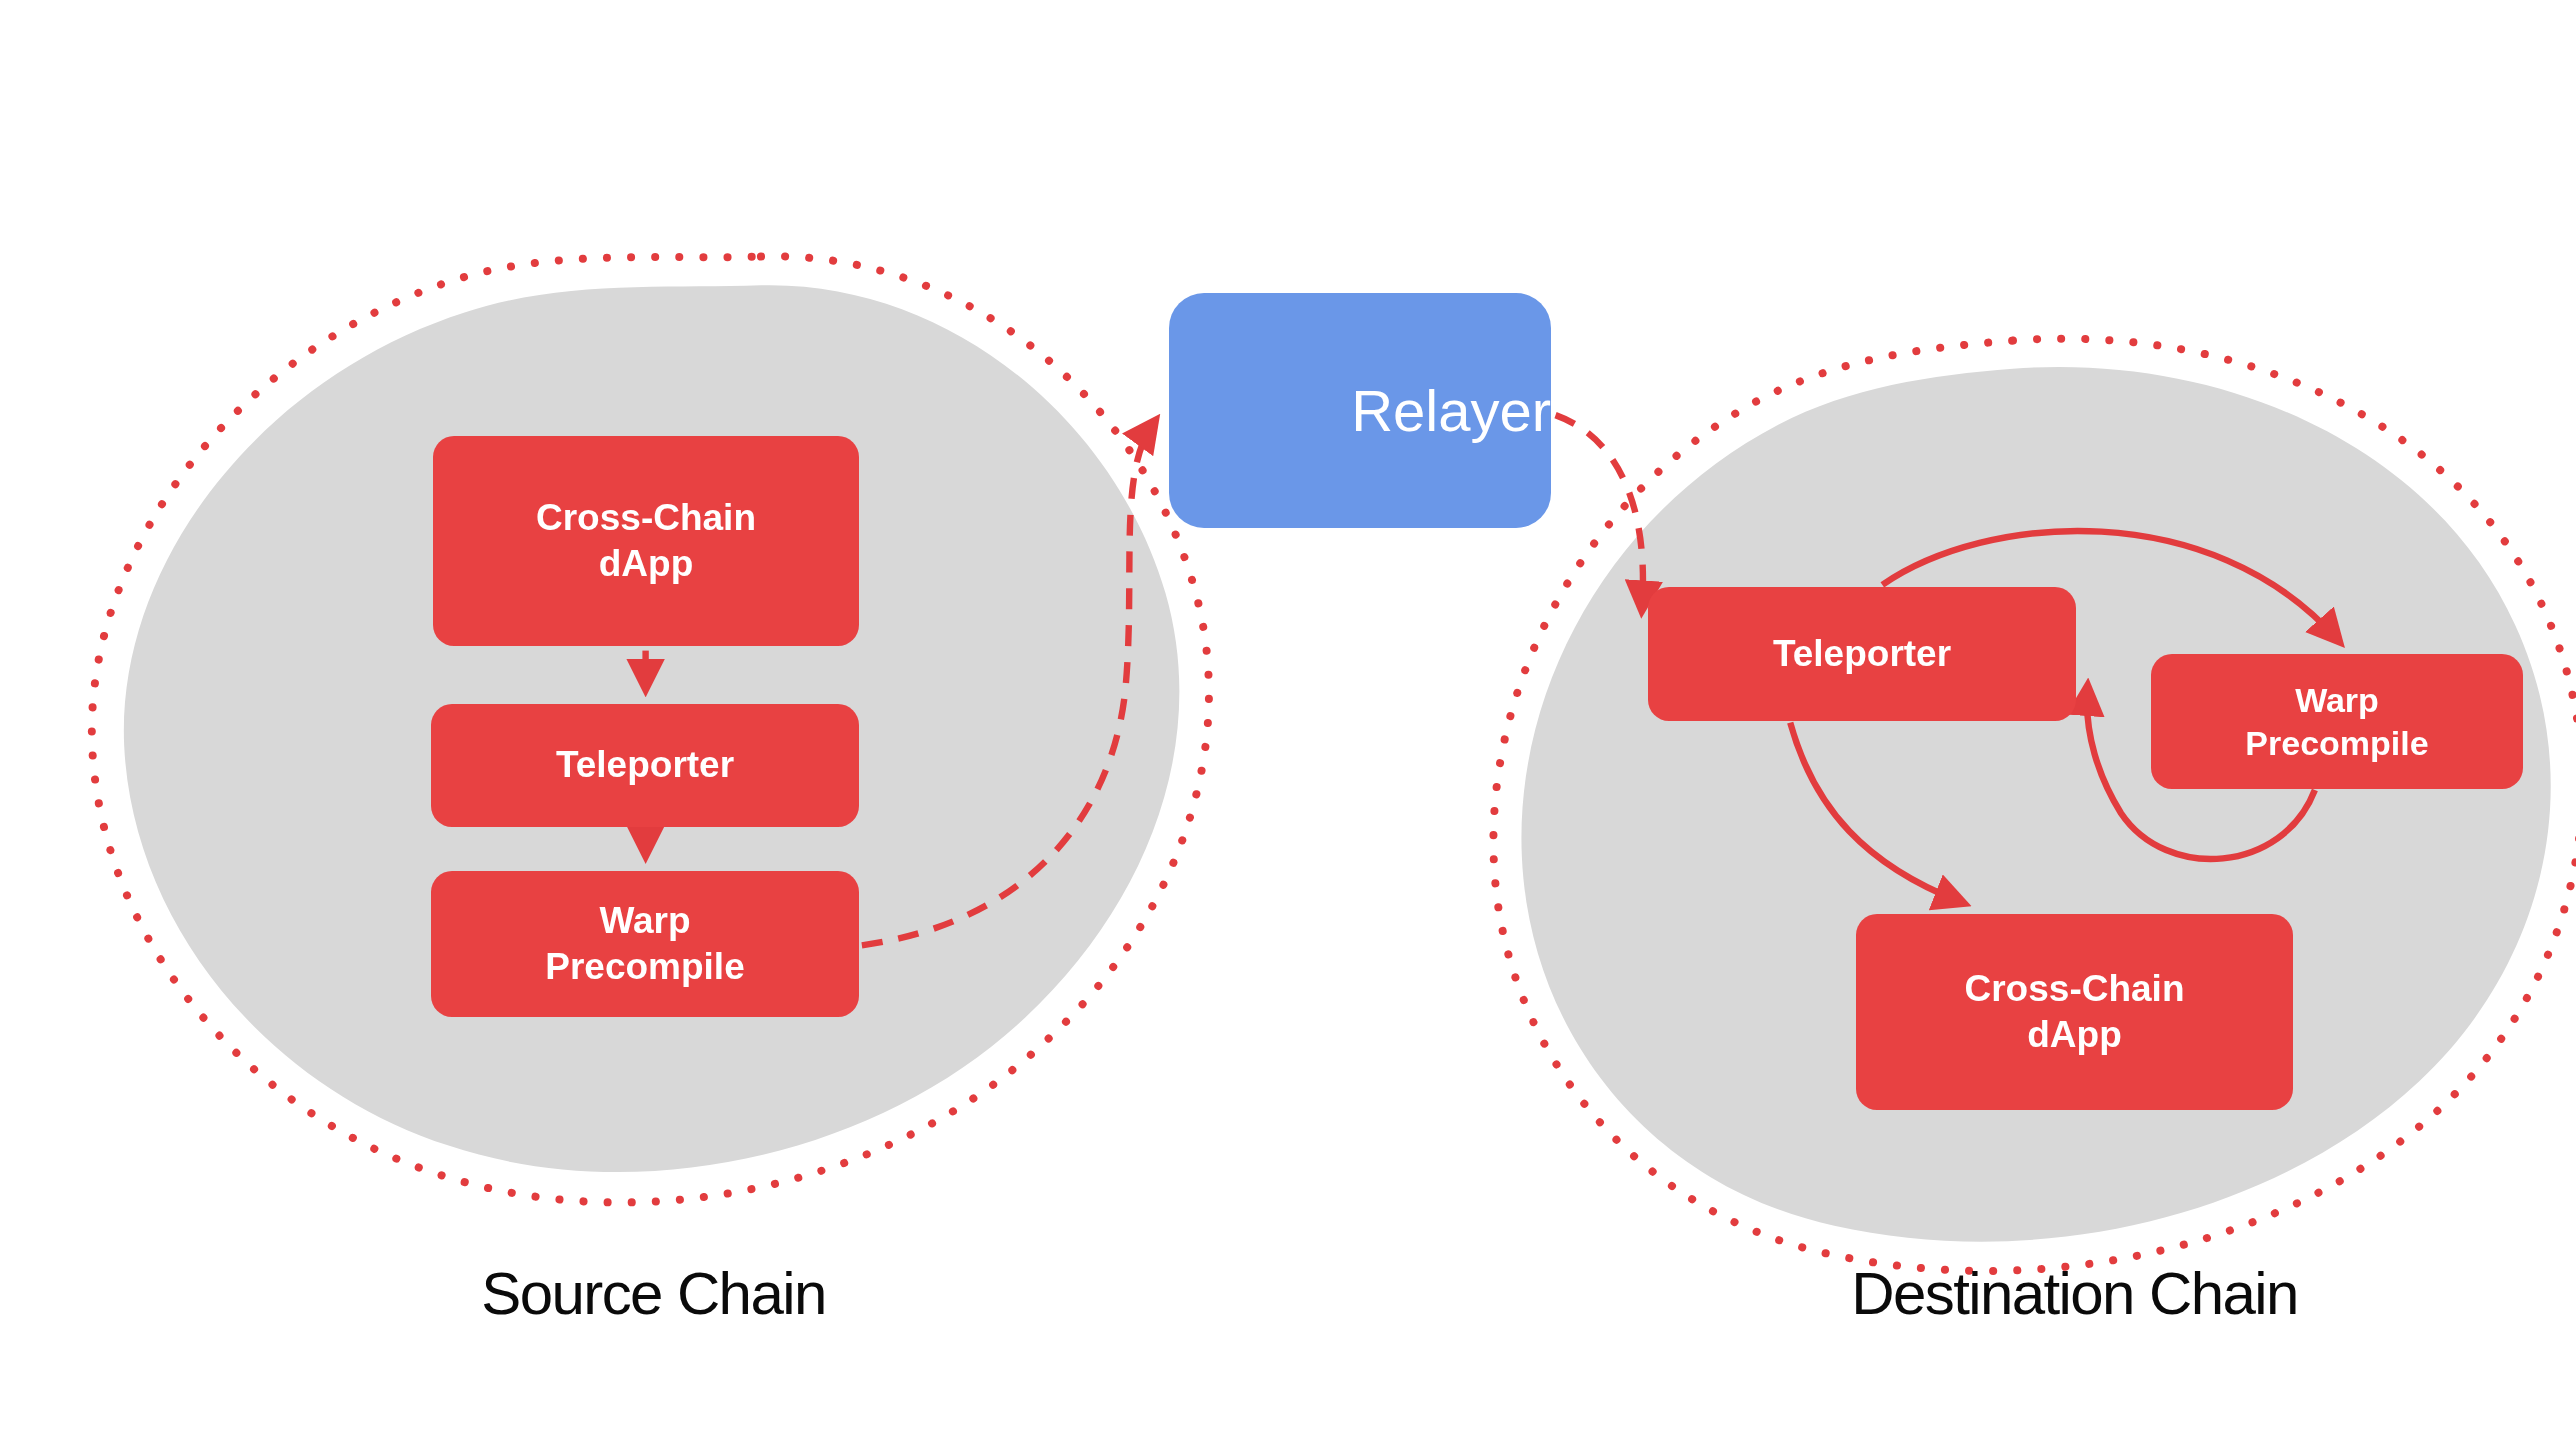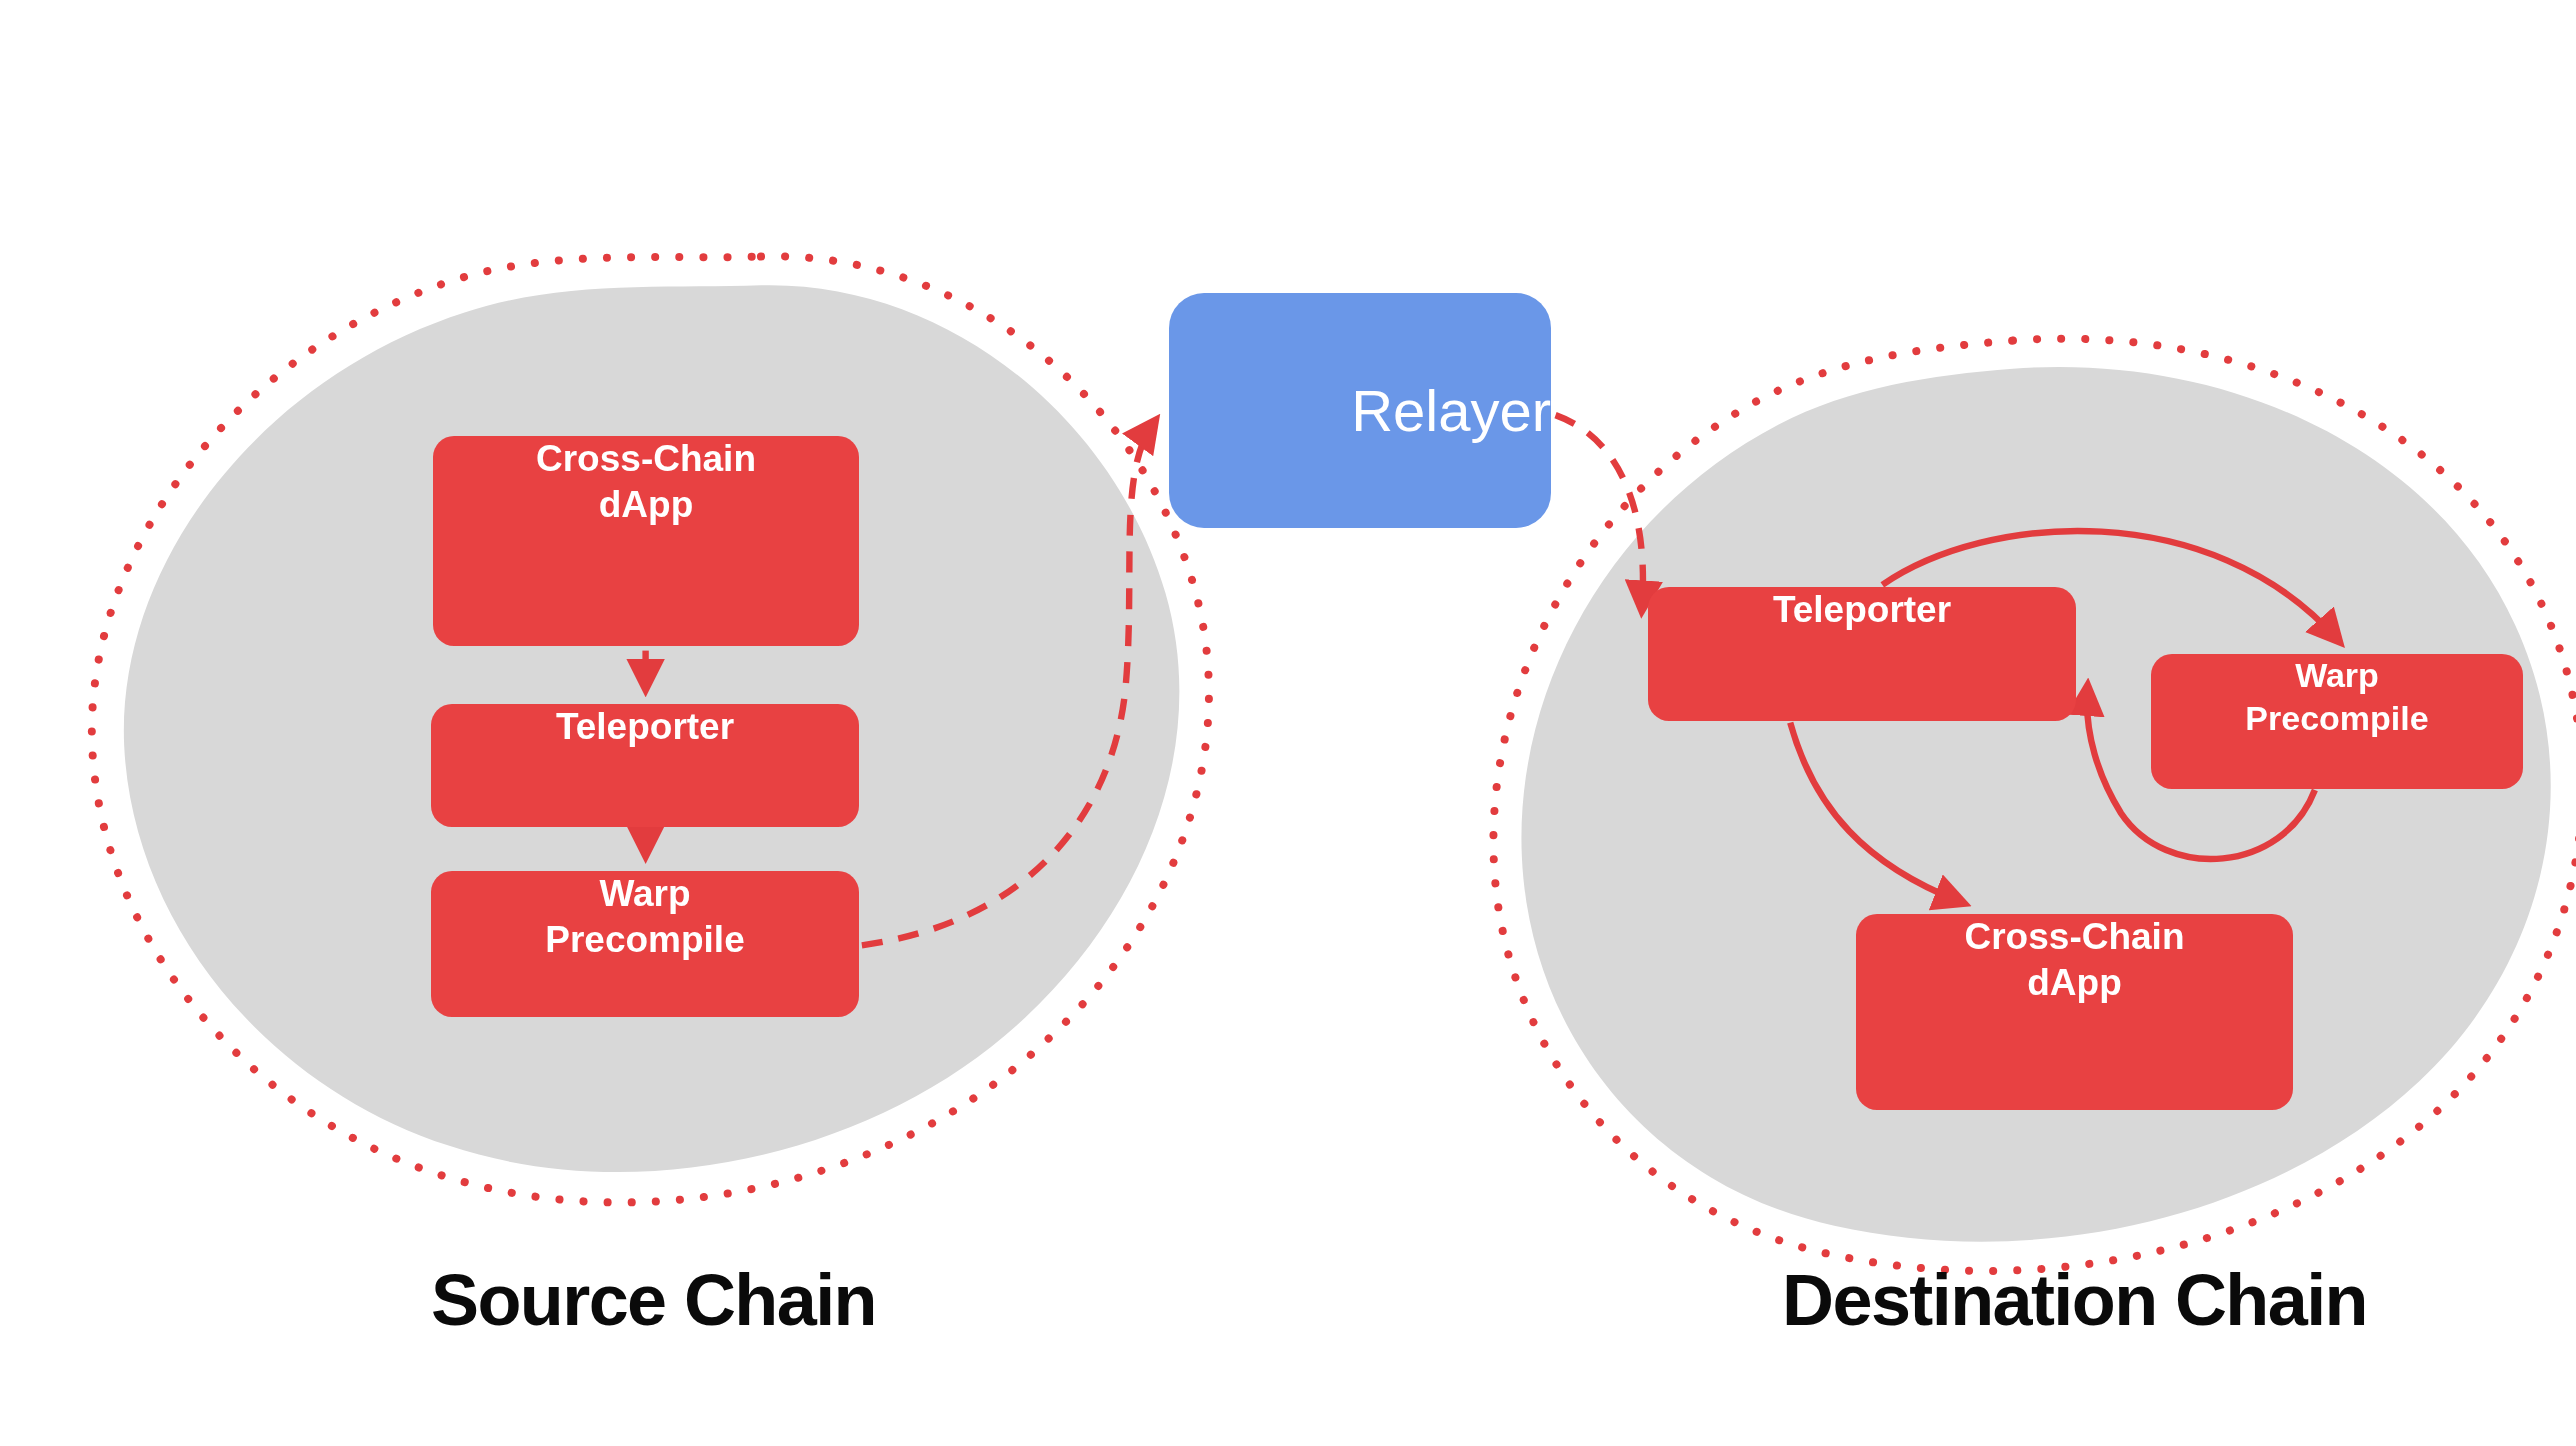--- a/index.html
+++ b/index.html
@@ -12,37 +12,37 @@
   .blob { fill: var(--blob-gray, #d8d8d8); }
   .blob-outline {
     fill:none; stroke: var(--arrow-red, #e23c3e);
     stroke-width:10; stroke-dasharray:0.1 30; stroke-linecap:round;
   }
   .arrow { fill:none; stroke: var(--arrow-red, #e23c3e); stroke-width:8; }
   .dashed { stroke-dasharray:26 20; }
   .arrowhead { fill: var(--arrow-red, #e23c3e); }
 
   .node {
-    position:absolute; display:flex; align-items:flex-start; justify-content:center;
+    position:absolute; display:flex; align-items:center; justify-content:center;
     text-align:center; color: var(--text-white, #ffffff); font-weight:bold;
     border-radius:21px; background: var(--node-red, #e84142);
     line-height:1.25;
   }
   .fs46 { font-size:37px; }
   .fs42 { font-size:34px; }
   .node .inner { display:block; }
 
   .relayer {
     position:absolute; display:flex; align-items:center; justify-content:flex-end;
     background: var(--relayer-blue, #6a97e8); border-radius:35px;
     color: var(--text-white, #ffffff); font-size:58px; font-weight:500;
   }
 
   .chain-label {
-    position:absolute; text-align:center; font-weight:700; font-size:72px;
+    position:absolute; text-align:center; font-weight:400; font-size:60px;
     color: var(--label-black, #0a0a0a); letter-spacing:-1.6px; white-space:nowrap;
   }
 </style>
 </head>
 <body>
 
 <div class="canvas">
 
   <svg class="layer" viewBox="0 0 3216 1806">
     <defs>

